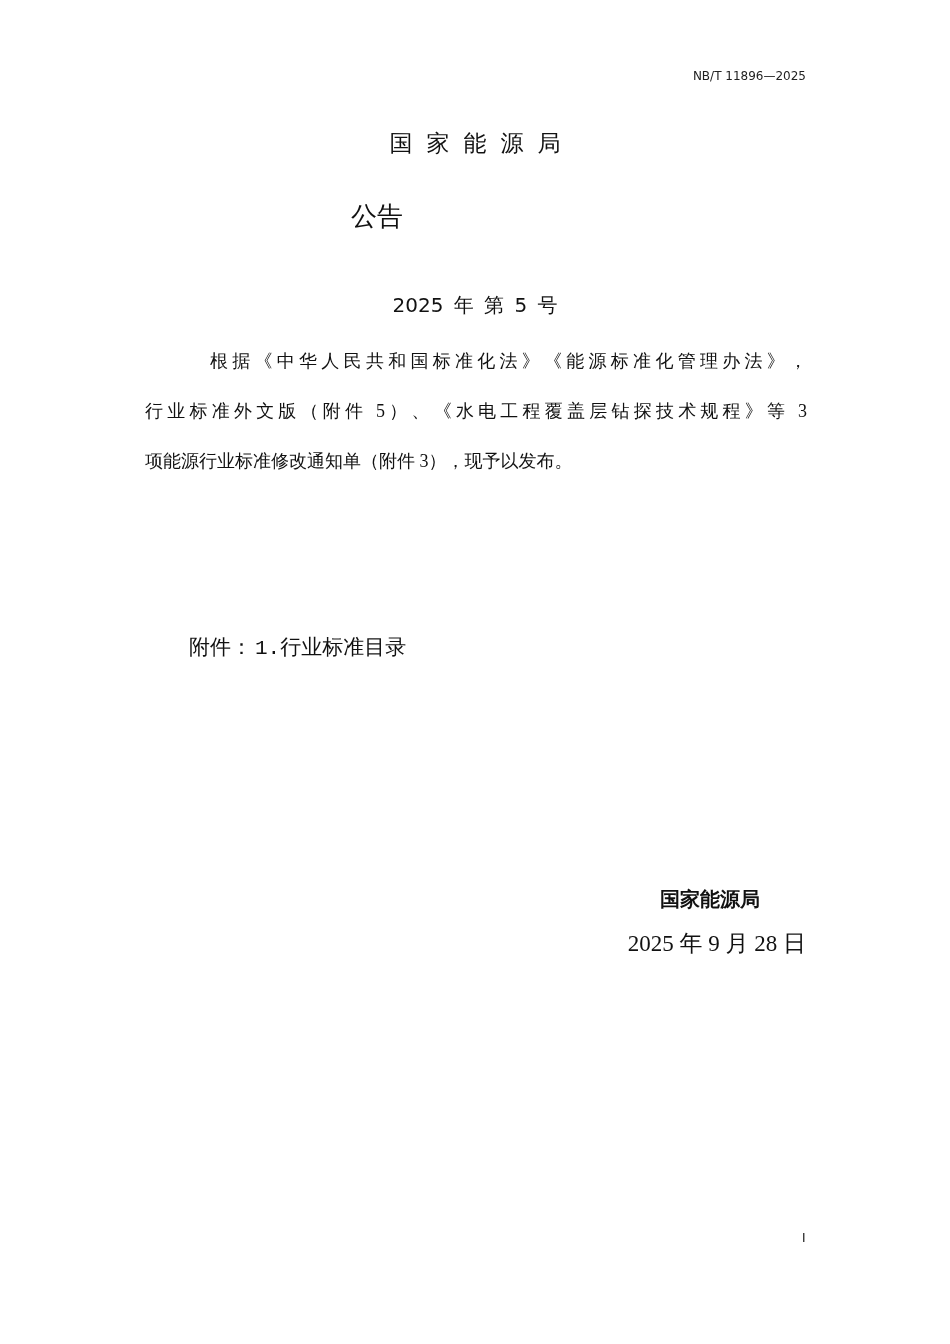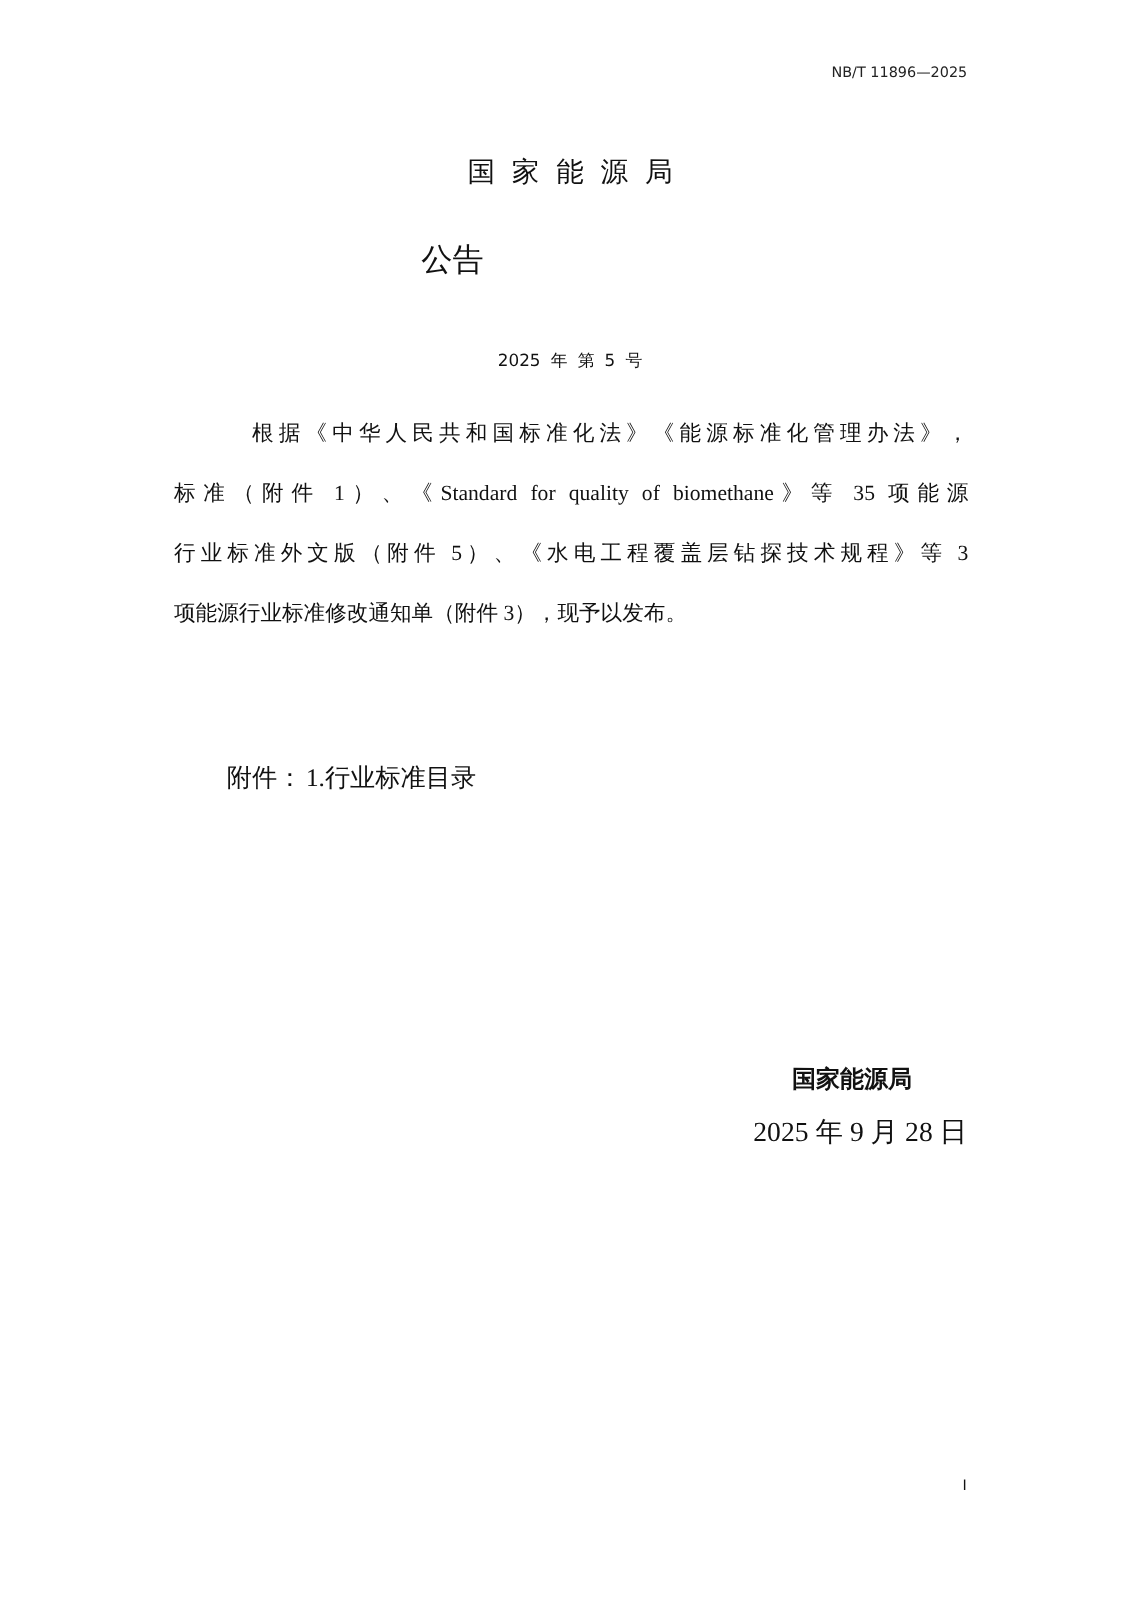--- a/index.html
+++ b/index.html
@@ -1,44 +1,43 @@
 <!DOCTYPE html>
 <html><head>
 <meta charset="utf-8">
 <style>
   html, body { margin: 0; padding: 0; background: #ffffff; }
   body { width: 950px; height: 1344px; position: relative; overflow: hidden; color: #111111; }
   .abs { position: absolute; white-space: nowrap; }
-  .std-code { right: 144px; top: 53px; font-family: "DejaVu Sans", sans-serif; font-size: 12px; color: #222; }
+  .std-code { right: 144px; top: 69px; font-family: "DejaVu Sans", sans-serif; font-size: 12px; color: #222; }
   .agency { left: 0; width: 950px; text-align: center; top: 128px; font-family: "DejaVu Sans", sans-serif; font-size: 23px; letter-spacing: 14px; padding-left: 14px; box-sizing: border-box; }
   .notice-title { left: 0; width: 754px; text-align: center; top: 199px; font-family: "DejaVu Sans", sans-serif; font-size: 26px; }
-  .issue-no { left: 0; width: 950px; text-align: center; top: 292px; font-family: "DejaVu Sans", sans-serif; font-size: 14px; word-spacing: 4px; }
+  .issue-no { left: 0; width: 950px; text-align: center; top: 292px; font-family: "DejaVu Sans", sans-serif; font-size: 20px; word-spacing: 4px; }
   .body-text { left: 145px; width: 662px; top: 336px; font-family: "Liberation Serif", serif; font-size: 18px; line-height: 50px; white-space: normal; }
   .line { display: block; height: 50px; white-space: nowrap; text-align: justify; text-align-last: justify; }
   .line.first { padding-left: 65px; }
   .line.last { text-align-last: left; }
-  .attach { left: 189px; top: 624px; font-family: Liberation Serif, serif; font-size: 21px; line-height: 49px; }
+  .attach { left: 189px; top: 624px; font-family: Liberation Mono, monospace; font-size: 21px; line-height: 49px; }
   .attach-row { display: flex; }
   .attach-label { width: 66px; }
   .sig-org { left: 660px; top: 886px; font-family: "DejaVu Sans", sans-serif; font-weight: bold; font-size: 20px; }
   .sig-date { right: 144px; top: 928px; font-family: "Liberation Serif", serif; font-size: 23px; }
   .page-num { left: 802px; top: 1231px; font-family: "DejaVu Sans", sans-serif; font-size: 12px; }
 </style>
 </head>
 <body>
 
 <div class="abs std-code">NB/T 11896—2025</div>
 
 <div class="abs agency">国家能源局</div>
 <div class="abs notice-title">公告</div>
 <div class="abs issue-no">2025 年  第 5 号</div>
 
 <div class="abs body-text">
   <span class="line first">根据《中华人民共和国标准化法》《能源标准化管理办法》，</span>
-  <span class="line">标准（附件 1）、《Standard for quality of biomethane》等 35 项能源</span>
   <span class="line">行业标准外文版（附件 5）、《水电工程覆盖层钻探技术规程》等 3</span>
   <span class="line last">项能源行业标准修改通知单（附件 3），现予以发布。</span>
 </div>
 
 <div class="abs attach">
   <div class="attach-row">
     <span class="attach-label">附件：</span>
     <span>1.行业标准目录</span>
   </div>
   <div class="attach-row">

